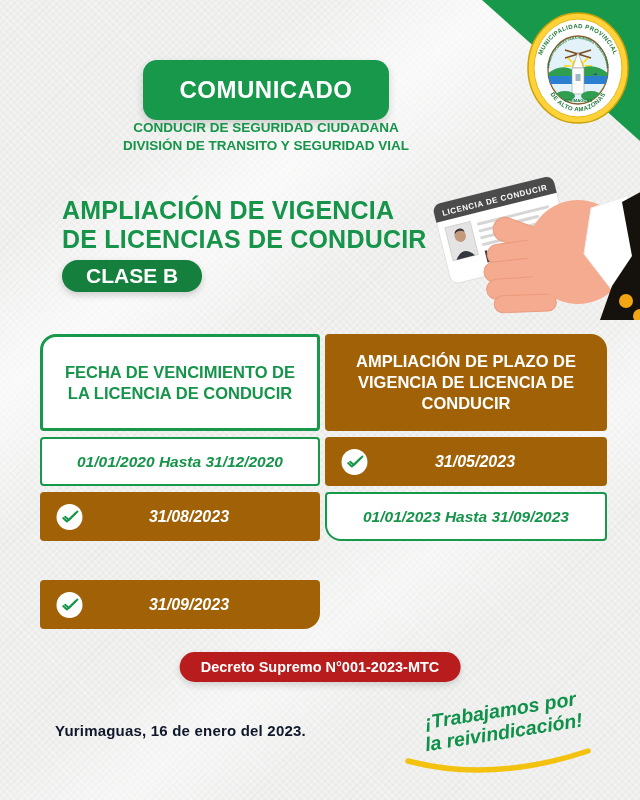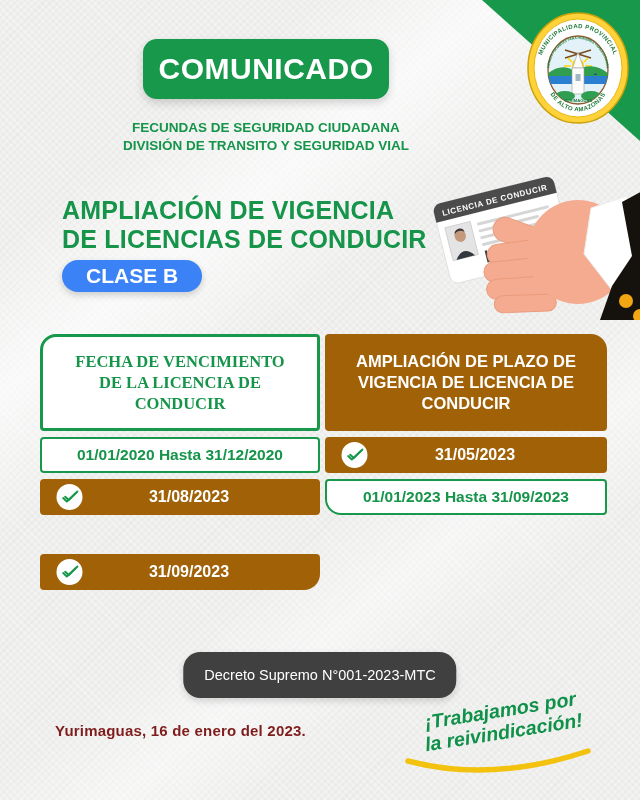--- a/index.html
+++ b/index.html
@@ -18,80 +18,80 @@
   .bg-band{position:absolute;background:linear-gradient(to bottom, rgba(255,255,255,0), rgba(255,255,255,.65), rgba(255,255,255,0));}
   .band-a{width:1000px;height:230px;left:-220px;top:60px;transform:rotate(-38deg);}
   .band-b{width:1000px;height:180px;left:-140px;top:520px;transform:rotate(-38deg);opacity:.7;}
   .corner-triangle{
     position:absolute;top:0;right:0;width:158px;height:141px;
     background:#17984b;
     clip-path:polygon(0 0,100% 0,100% 100%);
   }
 
   .banner{
-    position:absolute;left:143px;top:39px;width:246px;height:60px;
+    position:absolute;left:143px;top:60px;width:246px;height:60px;
     background:#17984b;border-radius:14px;
     display:flex;align-items:center;justify-content:center;
-    color:#fff;font-weight:bold;font-size:30px;letter-spacing:.5px;
+    color:#fff;font-weight:bold;font-size:24px;letter-spacing:.5px;
     box-shadow:0 4px 9px rgba(0,0,0,.16);
   }
   .org-block{
     position:absolute;left:86px;top:119px;width:360px;text-align:center;
     color:#15944a;font-weight:bold;font-size:13.5px;line-height:18px;
   }
   .title-block{
     position:absolute;left:62px;top:196px;
     color:#15944a;font-weight:bold;font-size:25px;line-height:29px;letter-spacing:.2px;
   }
   .clase-pill{
     position:absolute;left:62px;top:260px;
-    background:#3b82f6;color:#fff;font-weight:bold;font-size:21px;
+    background:#15803d;color:#fff;font-weight:bold;font-size:21px;
     padding:4px 24px;border-radius:18px;
     box-shadow:0 3px 7px rgba(0,0,0,.18);
   }
 
   .illus{position:absolute;left:428px;top:170px;width:212px;height:150px;}
 
   .seal{position:absolute;left:527px;top:12px;width:102px;height:112px;}
   .seal text{font-family:"Liberation Sans",sans-serif;}
 
   .ext-table{
     position:absolute;left:40px;top:334px;width:567px;
     display:grid;grid-template-columns:280px 1fr;gap:6px 5px;
   }
   .cell{
     box-sizing:border-box;display:flex;align-items:center;justify-content:center;
     text-align:center;font-weight:bold;
   }
   .cell.h{height:97px;font-size:16.5px;line-height:21px;}
-  .cell.r{height:36px;}
+  .cell.r{height:49px;font-style:italic;}
   .cell.left{
     background:#ffffff;border:2.5px solid #17984b;color:#15944a;border-radius:4px;
   }
-  .cell.h.left{border-width:3px;border-radius:16px 4px 4px 4px;padding:16px 20px;font-family:Liberation Serif, serif;}
+  .cell.h.left{border-width:3px;border-radius:16px 4px 4px 4px;padding:16px 20px;}
   .cell.right{
     background:#a16207;color:#fff;border-radius:4px;
   }
   .cell.h.right{border-radius:4px 16px 4px 4px;padding:0 14px;}
   .cell.r.left{font-size:15.5px;}
   .cell.r.right{position:relative;font-size:16px;justify-content:center;}
   .cell.bl{border-bottom-left-radius:16px;}
   .cell.br{border-bottom-right-radius:16px;margin-top:33px;}
   .check{position:absolute;left:16px;top:50%;transform:translateY(-50%);width:27px;height:27px;}
   .ext-date{display:block;width:100%;text-align:center;padding-left:18px;}
 
   .decree-pill{
     position:absolute;left:50%;top:652px;transform:translateX(-50%);
-    background:#404040;color:#fff;font-weight:normal;font-size:14.5px;
-    padding:15px 21px;border-radius:17px;white-space:nowrap;
+    background:#b91c1c;color:#fff;font-weight:bold;font-size:14.5px;
+    padding:7px 21px;border-radius:17px;white-space:nowrap;
     box-shadow:0 3px 7px rgba(0,0,0,.15);
   }
   .date-line{
     position:absolute;left:55px;top:722px;
-    color:#7f1d1d;font-weight:bold;font-size:15px;letter-spacing:.2px;
+    color:#0f172a;font-weight:bold;font-size:15px;letter-spacing:.2px;
   }
   .slogan{
     position:absolute;left:404px;top:699px;width:196px;
     transform:rotate(-9deg);
     color:#10914a;font-style:italic;font-weight:bold;font-size:19.5px;line-height:22px;
     text-align:center;
   }
   .swoosh{position:absolute;left:402px;top:747px;width:192px;height:32px;}
 </style>
 </head>
@@ -142,21 +142,21 @@
   </g>
   <text font-size="3.3" font-weight="bold" fill="#1e7a38">
     <textPath href="#arcMotto" startOffset="50%" text-anchor="middle">TIERRAS FECUNDAS PARA HOMBRES TRABAJADORES</textPath>
   </text>
   <text x="51" y="90" font-size="4.2" font-weight="bold" fill="#1e7a38" text-anchor="middle">YURIMAGUAS</text>
 </svg>
 
 <div class="banner">COMUNICADO</div>
 
 <div class="org-block">
-  <div>FECUNDAS DE SEGURIDAD CIUDADANA</div>
+  <div>CONDUCIR DE SEGURIDAD CIUDADANA</div>
   <div>DIVISIÓN DE TRANSITO Y SEGURIDAD VIAL</div>
 </div>
 
 <div class="title-block">
   <div>AMPLIACIÓN DE VIGENCIA</div>
   <div>DE LICENCIAS DE CONDUCIR</div>
 </div>
 
 <div class="clase-pill">CLASE B</div>
 

